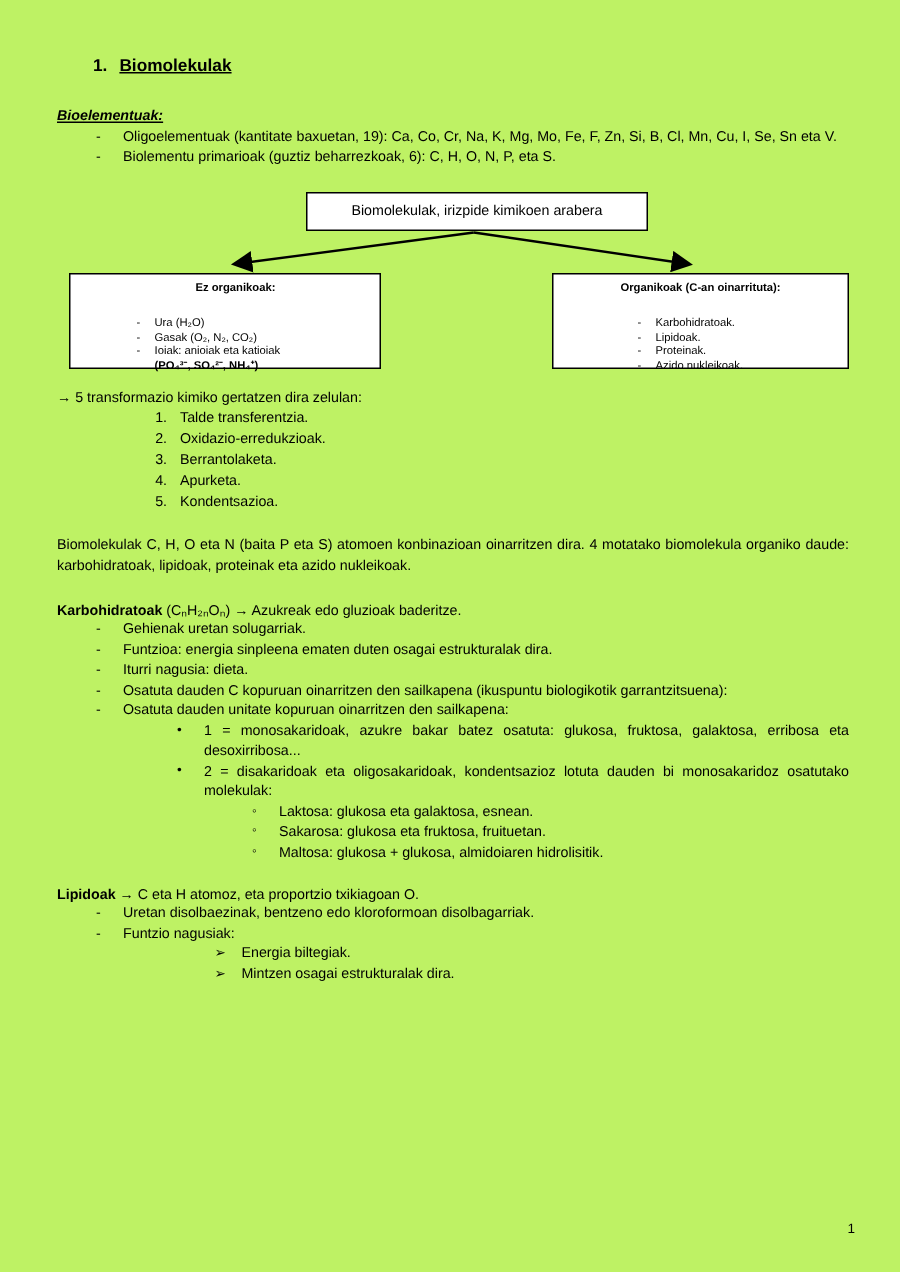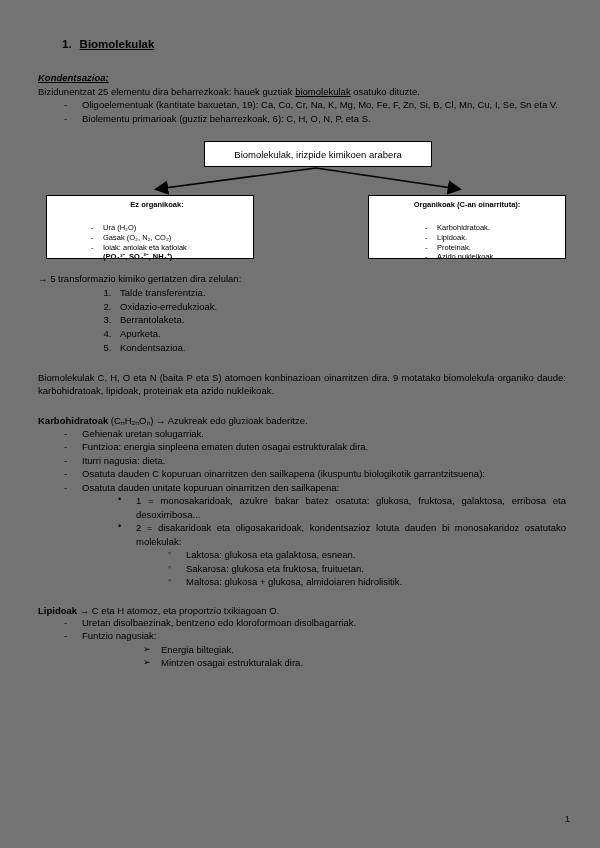--- a/index.html
+++ b/index.html
@@ -8,21 +8,21 @@
     background: #ffffff;
   }
   body {
     font-family: "Liberation Sans", sans-serif;
     color: #000000;
   }
   .page {
     position: relative;
     width: 600px;
     height: 848px;
-    background: #737373;
+    background: #bef264;
     box-sizing: border-box;
     padding: 34px 34px 24px 38px;
     overflow: hidden;
   }
 
   
   .doc-title {
     font-size: 11.5px;
     font-weight: bold;
     margin: 0 0 0 24px;
@@ -213,23 +213,22 @@
 </style>
 </head>
 <body>
 
 <div class="page">
 
   <h1 class="doc-title">
     <span class="num">1.</span><span class="txt">Biomolekulak</span>
   </h1>
 
-  <div class="subhead">Kondentsazioa:</div>
-
-  <p class="body"><span>Bizidunentzat 25 elementu dira beharrezkoak: hauek guztiak </span><span class="underline">biomolekulak</span><span> osatuko dituzte.</span></p>
+  <div class="subhead">Bioelementuak:</div>
+
 
   <ul class="dash">
     <li>Oligoelementuak (kantitate baxuetan, 19): Ca, Co, Cr, Na, K, Mg, Mo, Fe, F, Zn, Si, B, Cl, Mn, Cu, I, Se, Sn eta V.</li>
     <li>Biolementu primarioak (guztiz beharrezkoak, 6): C, H, O, N, P, eta S.</li>
   </ul>
 
   <div class="diagram">
 
     <svg viewBox="0 0 532 122" preserveAspectRatio="none">
       <defs>
@@ -272,21 +271,21 @@
   <ol class="numlist">
     <li>Talde transferentzia.</li>
     <li>Oxidazio-erredukzioak.</li>
     <li>Berrantolaketa.</li>
     <li>Apurketa.</li>
     <li>Kondentsazioa.</li>
   </ol>
 
   <div class="spacer-lg"></div>
 
-  <p class="body">Biomolekulak C, H, O eta N (baita P eta S) atomoen konbinazioan oinarritzen dira. 9 motatako biomolekula organiko daude: karbohidratoak, lipidoak, proteinak eta azido nukleikoak.</p>
+  <p class="body">Biomolekulak C, H, O eta N (baita P eta S) atomoen konbinazioan oinarritzen dira. 4 motatako biomolekula organiko daude: karbohidratoak, lipidoak, proteinak eta azido nukleikoak.</p>
 
   <div class="spacer-lg"></div>
 
   <p class="section-head"><span class="lead">Karbohidratoak</span> <span>(CₙH₂ₙOₙ)</span> <span>→</span> <span>Azukreak edo gluzioak baderitze.</span></p>
 
   <ul class="dash">
     <li>Gehienak uretan solugarriak.</li>
     <li>Funtzioa: energia sinpleena ematen duten osagai estrukturalak dira.</li>
     <li>Iturri nagusia: dieta.</li>
     <li>Osatuta dauden C kopuruan oinarritzen den sailkapena (ikuspuntu biologikotik garrantzitsuena):</li>

